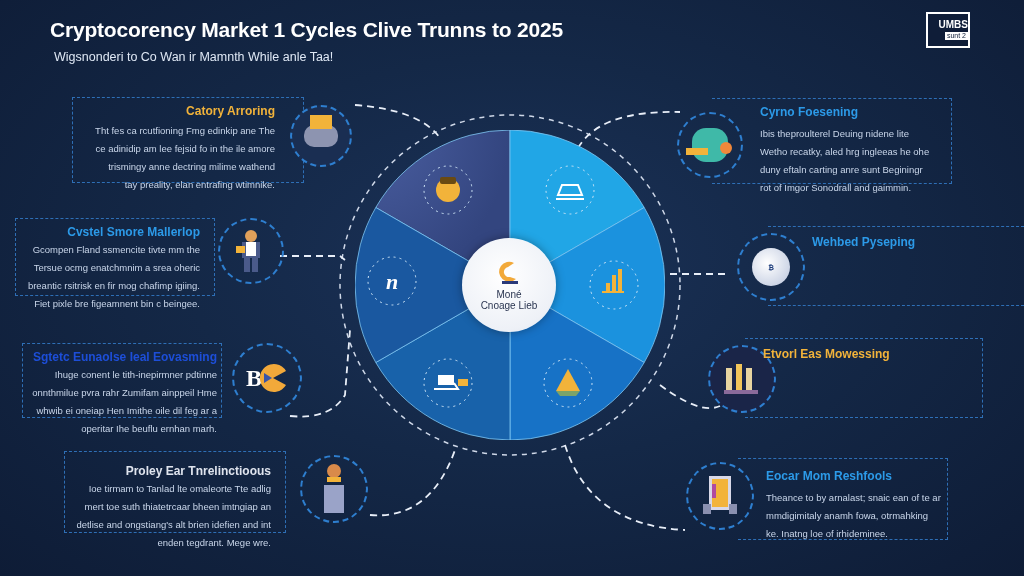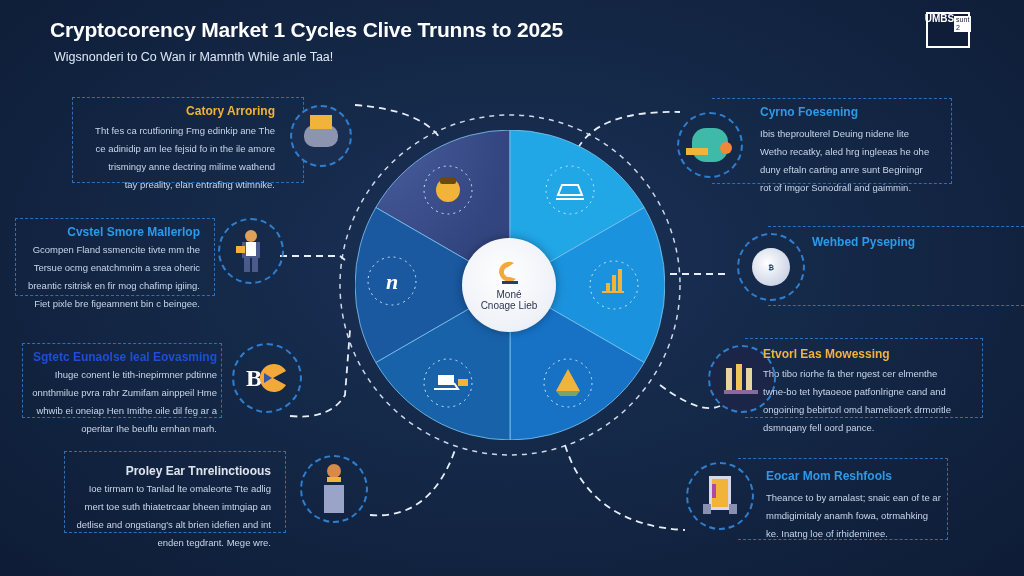--- a/index.html
+++ b/index.html
@@ -2,21 +2,21 @@
 <html><head>
 <meta charset="utf-8">
 <style>
   html,body{margin:0;padding:0;}
   body{width:1024px;height:576px;overflow:hidden;position:relative;
     background:radial-gradient(ellipse at 50% 45%, #1b3258 0%, #142847 45%, #0e1c36 100%);
     font-family:"Liberation Sans", sans-serif;color:#fff;}
   .title{position:absolute;left:50px;top:18px;font-size:21px;font-weight:bold;letter-spacing:-0.2px;color:#fff;}
   .subtitle{position:absolute;left:54px;top:50px;font-size:12.5px;color:#dfe8f5;}
   .logo{position:absolute;left:926px;top:12px;width:44px;height:36px;border:2px solid #fff;box-sizing:border-box;
-    background:#0f1d38;display:flex;flex-direction:row;align-items:flex-start;justify-content:center;}
+    background:#0f1d38;display:flex;flex-direction:column;align-items:flex-end;justify-content:center;}
   .logo .l1{font-size:10px;font-weight:bold;line-height:10px;color:#fff;}
   .logo .l2{font-size:7px;line-height:8px;background:#fff;color:#0f1d38;padding:0 2px;margin-top:2px;}
   svg.lines{position:absolute;left:0;top:0;}
   .card{position:absolute;border:1.5px dashed #2e6fb6;box-sizing:border-box;}
   .card .h{position:absolute;font-size:12px;font-weight:bold;white-space:nowrap;}
   .card .b{position:absolute;font-size:9.5px;line-height:18px;color:#c9d6ea;}
   .left .h,.left .b{text-align:right;}
   .ic{position:absolute;border:2px dashed #2e7fd0;border-radius:50%;box-sizing:border-box;display:flex;align-items:center;justify-content:center;}
   .wheel{position:absolute;left:355px;top:130px;width:310px;height:310px;}
   .hub{position:absolute;left:462px;top:238px;width:94px;height:94px;border-radius:50%;
@@ -180,21 +180,20 @@
 <div class="ic" style="left:708px;top:345px;width:68px;height:68px;background:#1a2548;">
   <svg width="40" height="34" viewBox="0 0 40 34">
       <rect x="4" y="6" width="6" height="22" fill="#e8d4a0"></rect>
       <rect x="14" y="2" width="6" height="26" fill="#f2c55a"></rect>
       <rect x="24" y="6" width="6" height="22" fill="#e8d4a0"></rect>
       <rect x="2" y="28" width="34" height="4" fill="#8a6a9a"></rect>
     </svg>
 </div>
 <div class="card" style="left:745px;top:338px;width:238px;height:80px;border-left:none;">
   <div class="h" style="left:18px;top:8px;color:#f2b33a;">Etvorl Eas Mowessing</div>
-  <div class="b" style="left:18px;top:26px;width:200px;">Tho tibo riorhe fa ther ngest cer elmenthe twne-bo tet hytaoeoe patfonlrigne cand and ongoining bebirtorl omd hamelioerk drmoritle dsmnqany fell oord pance.</div>
 </div>
 
 <div class="ic" style="left:686px;top:462px;width:68px;height:68px;">
   <svg width="38" height="44" viewBox="0 0 38 44">
       <rect x="8" y="2" width="22" height="34" fill="#d8d8e8"></rect>
       <rect x="11" y="5" width="16" height="28" fill="#f2b33a"></rect>
       <rect x="11" y="10" width="4" height="14" fill="#b04aa0"></rect>
       <rect x="2" y="30" width="8" height="10" fill="#8a90b0"></rect>
       <rect x="28" y="30" width="8" height="10" fill="#8a90b0"></rect>
     </svg>

